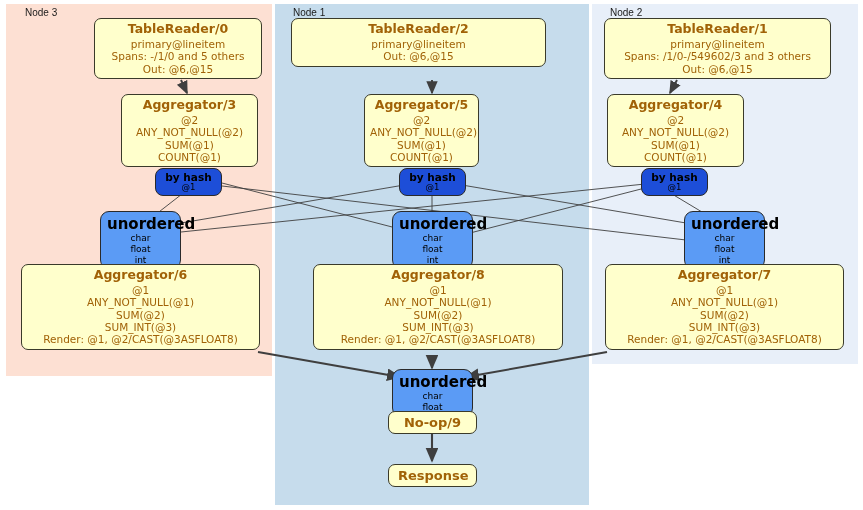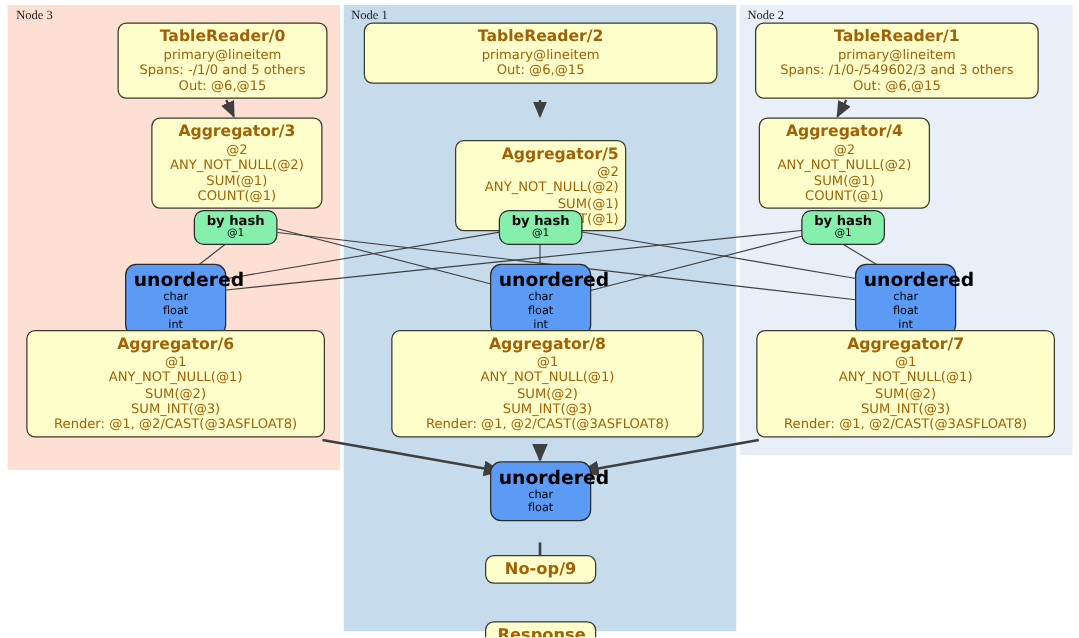--- a/index.html
+++ b/index.html
@@ -17,22 +17,23 @@
   }
   
   .region {
     position: absolute;
     box-sizing: border-box;
   }
   .region-label {
     position: absolute;
     font-size: 10px;
     color: #1a1a1a;
-    font-family: Liberation Serif, serif;
+    font-family: Liberation Sans, sans-serif;
     white-space: nowrap;
+    margin-left: 12px;
   }
   
   #edges {
     position: absolute;
     left: 0; top: 0;
     width: 863px;
     height: 510px;
     pointer-events: none;
   }
   
@@ -52,30 +53,29 @@
     font-size: 12.5px;
     display: block;
     margin-bottom: 1px;
   }
   .box .line {
     display: block;
     font-size: 10.5px;
   }
   .box.small {
     padding: 3px 9px;
-    margin-top: 33px;
   }
   .box.small .title { font-size: 13px; margin: 0; }
   
   .router {
     position: absolute;
     box-sizing: border-box;
     border: 1px solid #2a2a2a;
     border-radius: 8px;
-    background: #86efac;
+    background: #1d4ed8;
     text-align: center;
     padding: 2px 6px;
     line-height: 1.15;
     color: #000;
   }
   .router .title { display:block; font-weight: bold; font-size: 10.5px; }
   .router .line  { display:block; font-size: 8.5px; }
   
   .sync {
     position: absolute;
@@ -146,42 +146,42 @@
     </g>
   </svg>
 
   <div class="box" style="left:94px; top:18px; width:168px;">
     <span class="title">TableReader/0</span>
     <span class="line">primary@lineitem</span>
     <span class="line">Spans: -/1/0 and 5 others</span>
     <span class="line">Out: @6,@15</span>
   </div>
 
-  <div class="box" style="left:291px; top:18px; width:283px;">
+  <div class="box" style="left:291px; top:18px; width:255px;">
     <span class="title">TableReader/2</span>
     <span class="line">primary@lineitem</span>
     <span class="line">Out: @6,@15</span>
   </div>
 
   <div class="box" style="left:604px; top:18px; width:227px;">
     <span class="title">TableReader/1</span>
     <span class="line">primary@lineitem</span>
     <span class="line">Spans: /1/0-/549602/3 and 3 others</span>
     <span class="line">Out: @6,@15</span>
   </div>
 
   <div class="box" style="left:121px; top:94px; width:137px;">
     <span class="title">Aggregator/3</span>
     <span class="line">@2</span>
     <span class="line">ANY_NOT_NULL(@2)</span>
     <span class="line">SUM(@1)</span>
     <span class="line">COUNT(@1)</span>
   </div>
 
-  <div class="box" style="left:364px; top:112px; width:137px;text-align:right;">
+  <div class="box" style="left:364px; top:94px; width:115px;">
     <span class="title">Aggregator/5</span>
     <span class="line">@2</span>
     <span class="line">ANY_NOT_NULL(@2)</span>
     <span class="line">SUM(@1)</span>
     <span class="line">COUNT(@1)</span>
   </div>
 
   <div class="box" style="left:607px; top:94px; width:137px;">
     <span class="title">Aggregator/4</span>
     <span class="line">@2</span>

